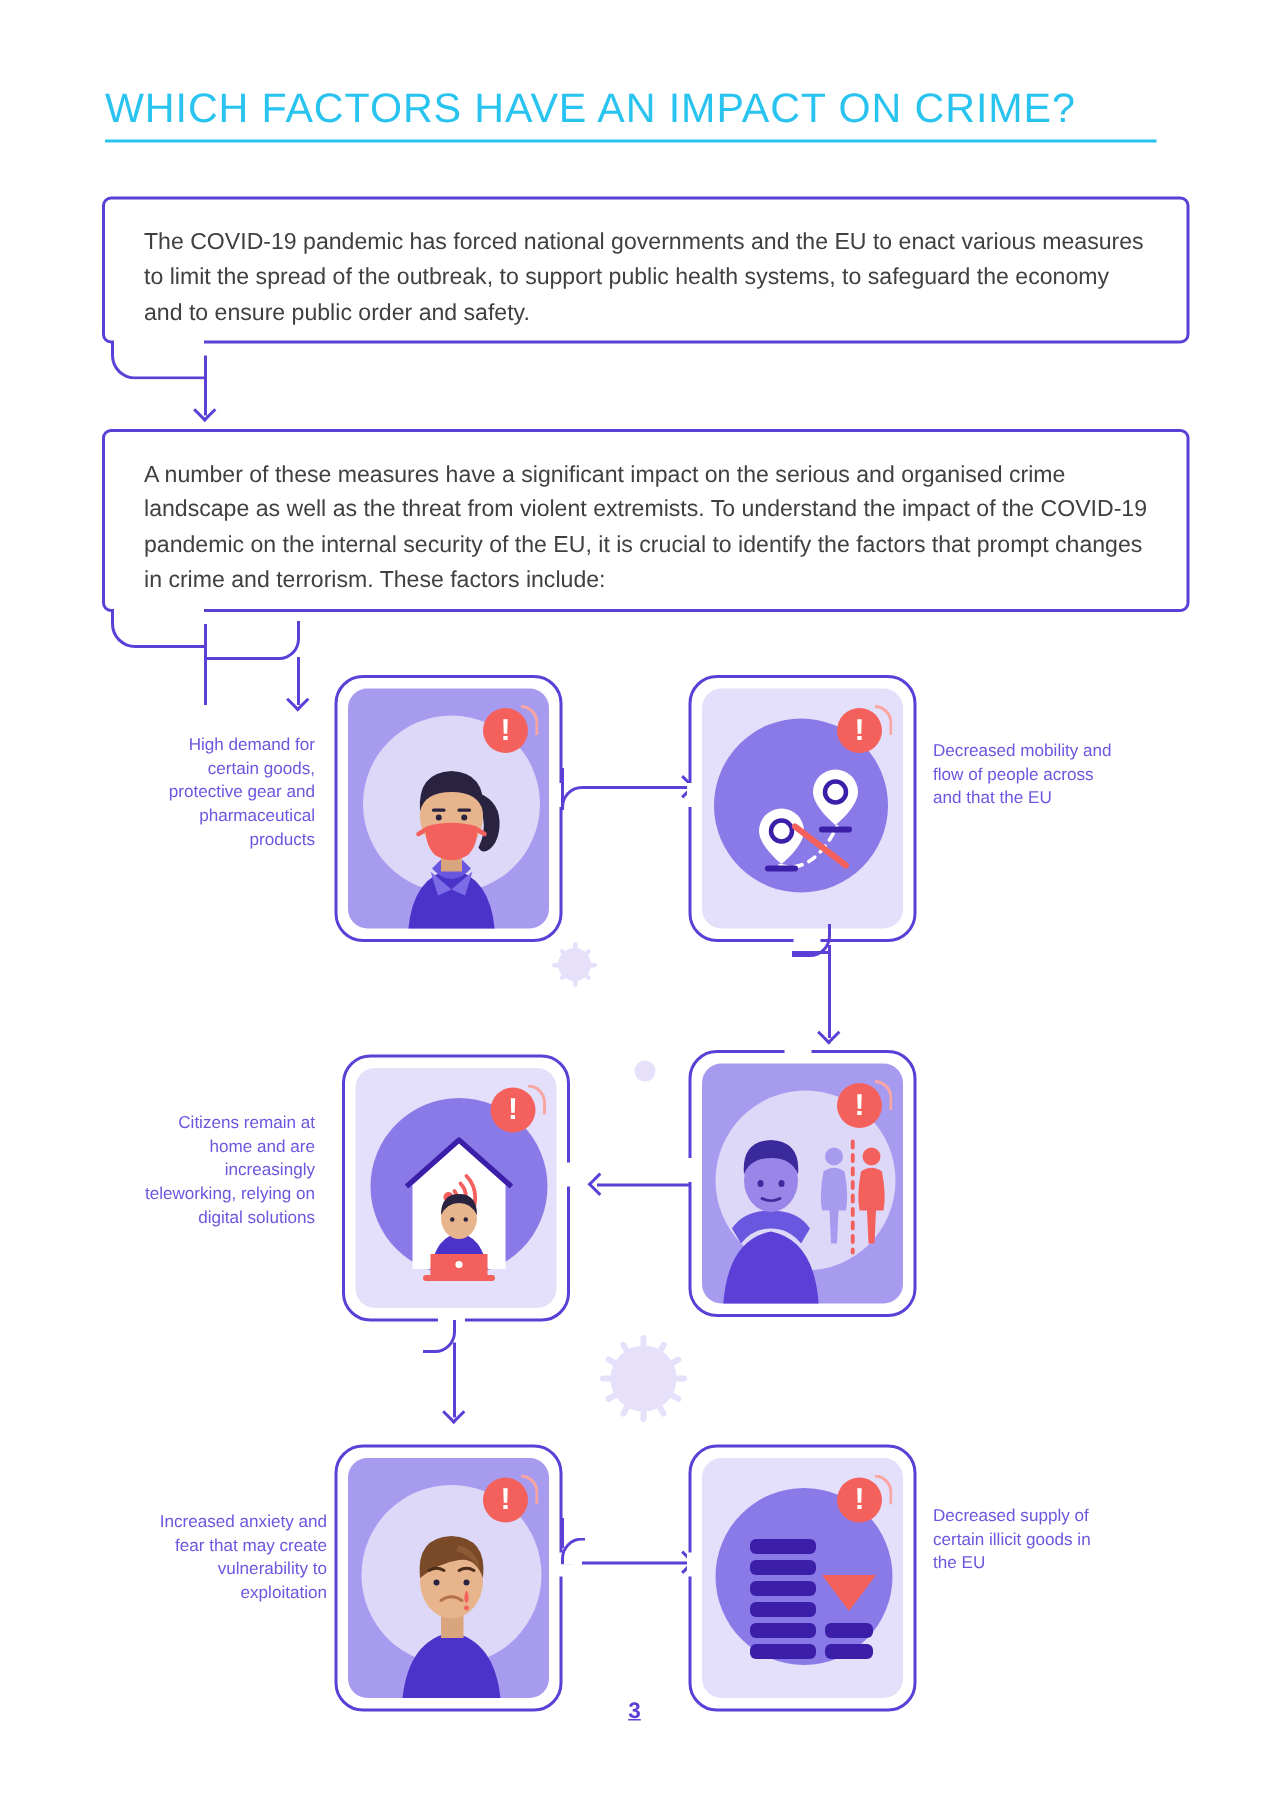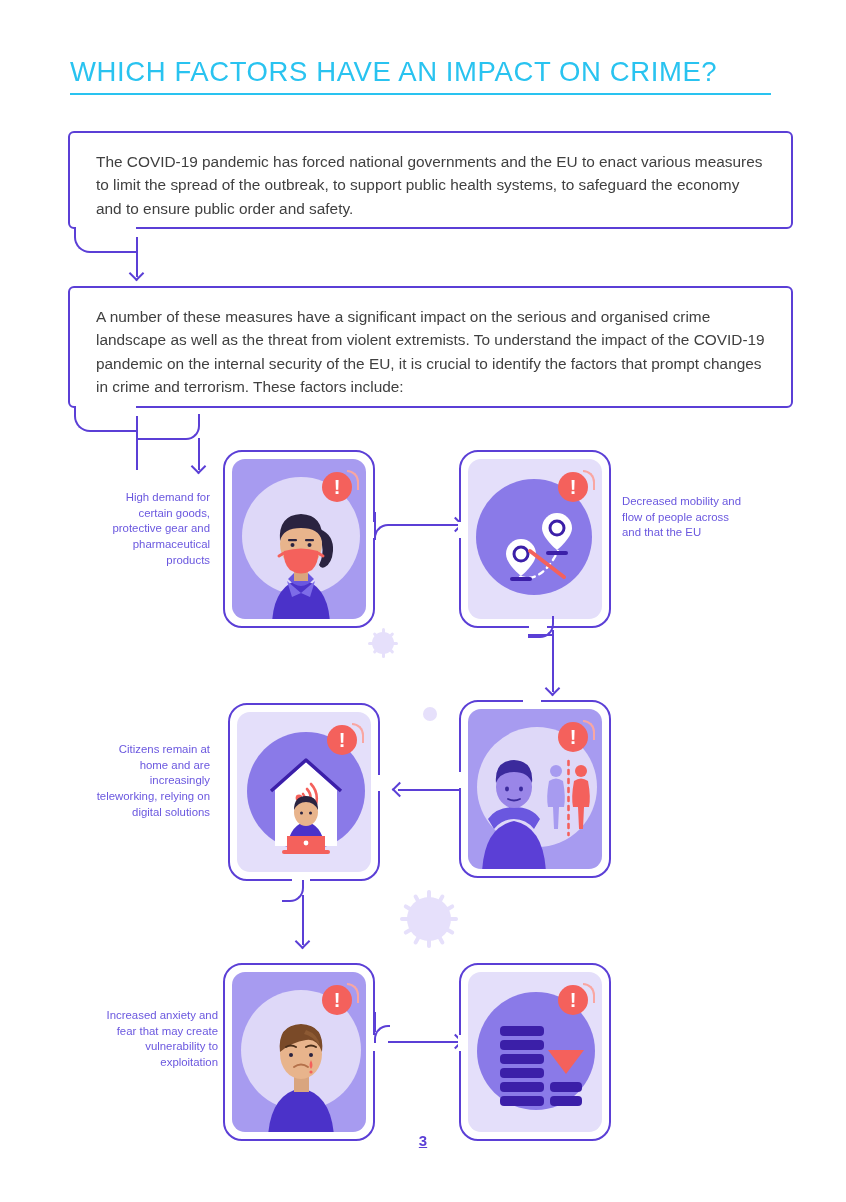--- a/index.html
+++ b/index.html
@@ -460,20 +460,21 @@
         <path d="M80 78 h36 l-18 24 z" fill="#f4615c"></path>
       </svg>
       <div class="badge-arc" style="right:7px; top:11px;"></div>
       <div class="alert-badge" style="right:14px; top:13px;">
         <span class="bang">!</span>
       </div>
     </div>
     <div class="gap" style="left:-3px; top:70px; width:5px; height:16px;"></div>
   </div>
 
+  <div class="caption cap-left" style="left:622px; top:1004px; width:122px;">Decreased supply of certain illicit goods in the EU</div>
 
   <div class="virus" style="left:366px; top:626px; width:34px; height:34px;">
     <div class="virus-body" style="width:22px; height:22px;"></div>
     <div class="spike" style="width:3px;height:8px;margin-left:-1.5px;margin-top:-15px;"></div>
     <div class="spike" style="width:3px;height:8px;margin-left:-1.5px;margin-top:7px;"></div>
     <div class="spike" style="width:8px;height:3px;margin-left:-15px;margin-top:-1.5px;"></div>
     <div class="spike" style="width:8px;height:3px;margin-left:7px;margin-top:-1.5px;"></div>
     <div class="spike" style="width:3px;height:7px;margin-left:-1.5px;margin-top:-14px;transform:rotate(45deg);transform-origin:50% 200%;"></div>
     <div class="spike" style="width:3px;height:7px;margin-left:-1.5px;margin-top:-14px;transform:rotate(-45deg);transform-origin:50% 200%;"></div>
     <div class="spike" style="width:3px;height:7px;margin-left:-1.5px;margin-top:7px;transform:rotate(45deg);transform-origin:50% -100%;"></div>

